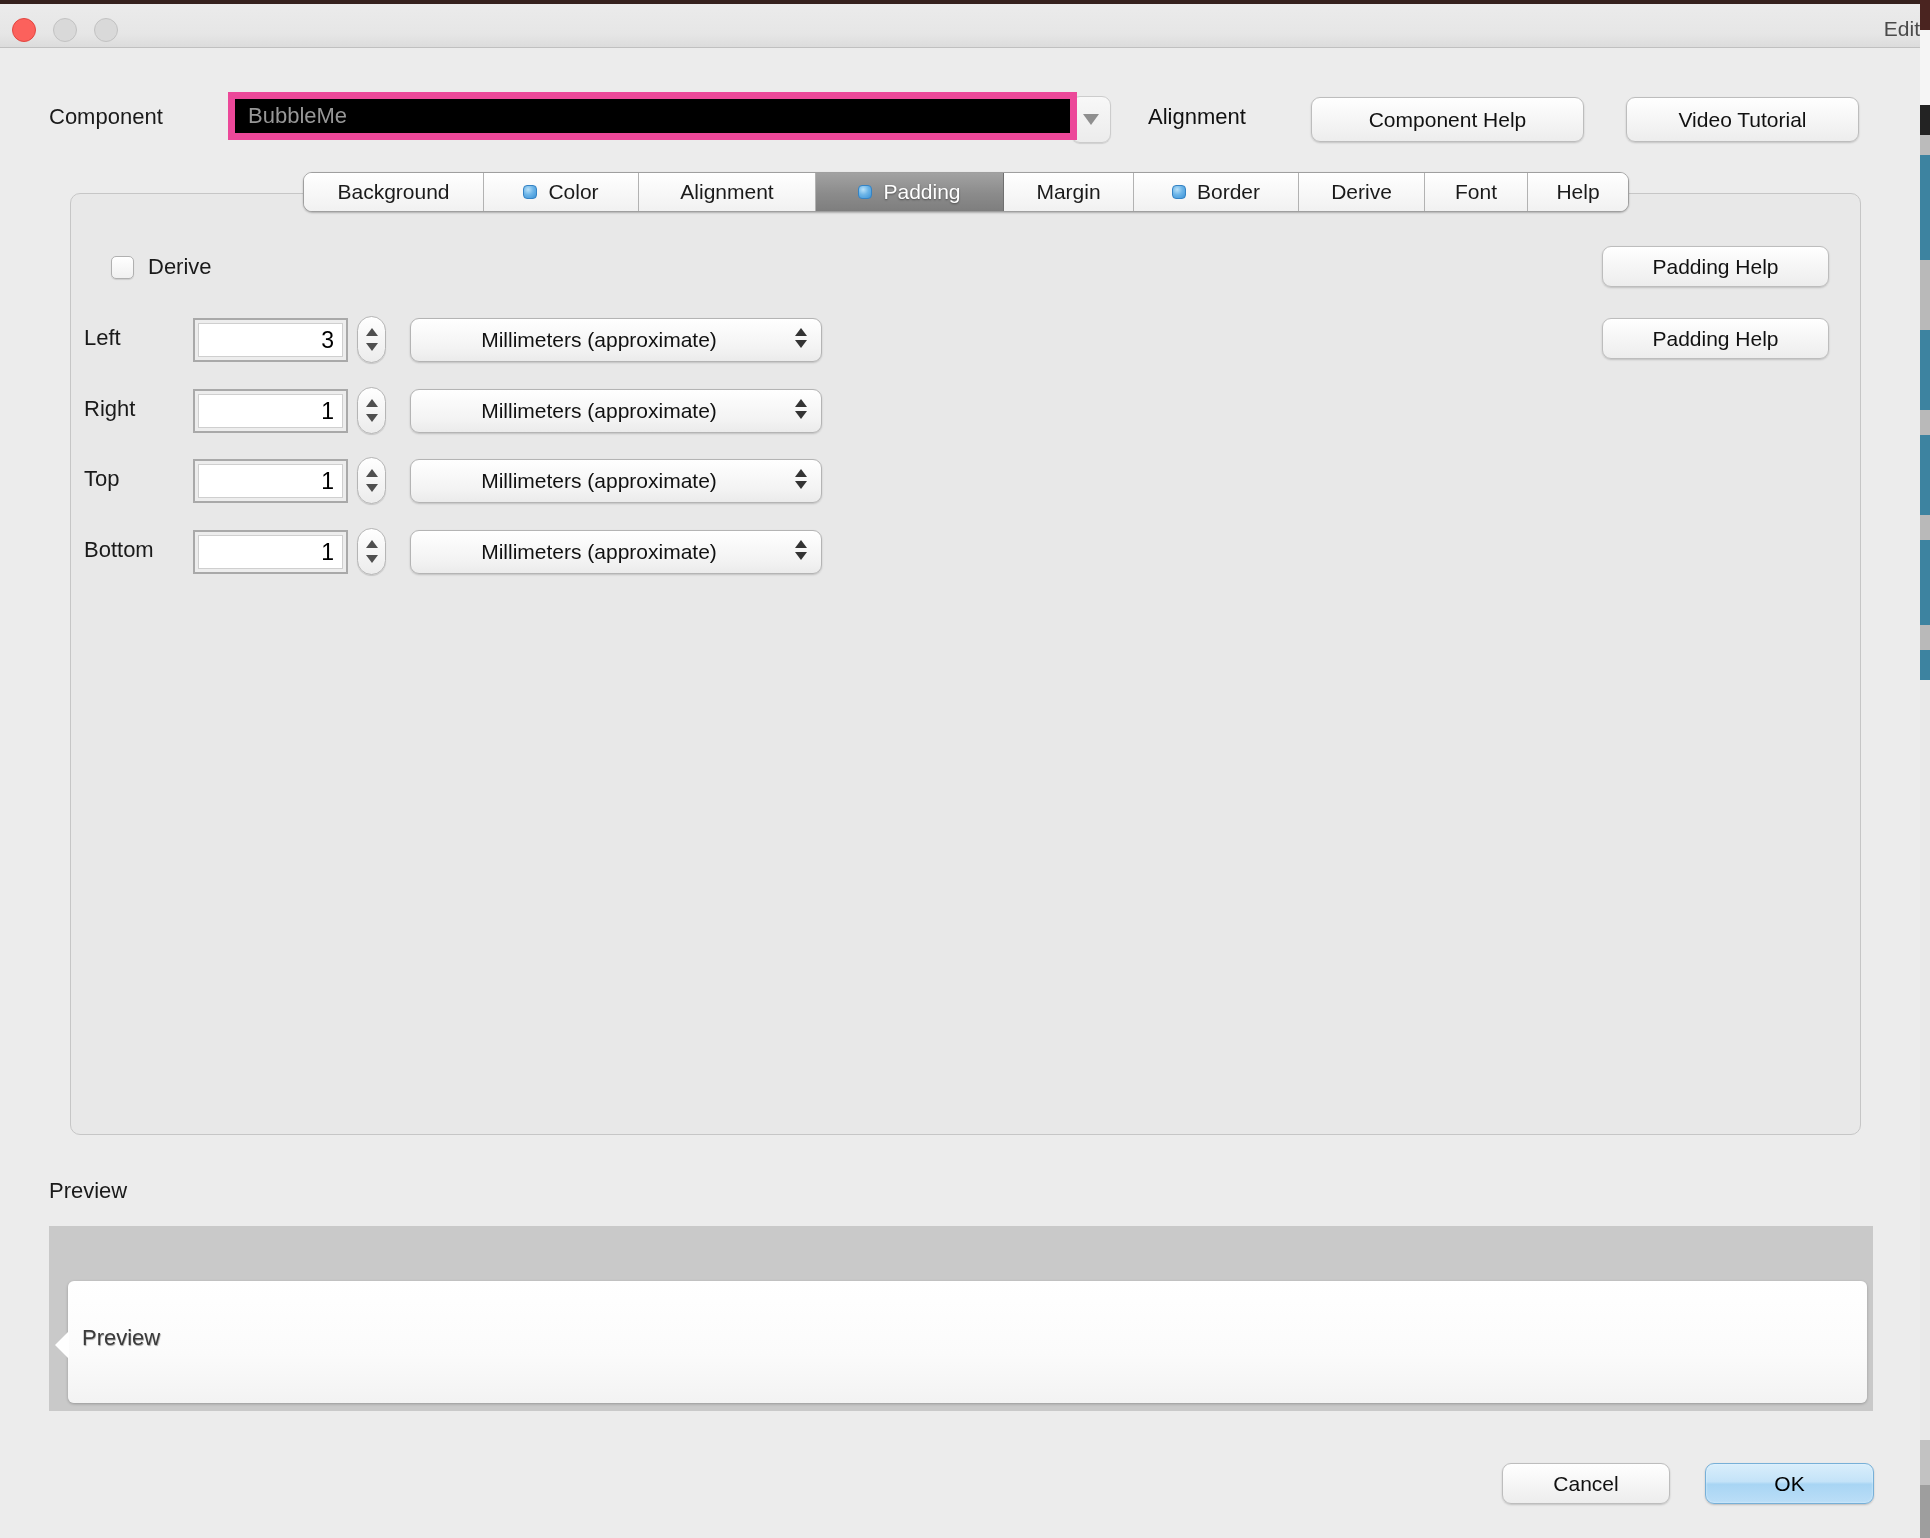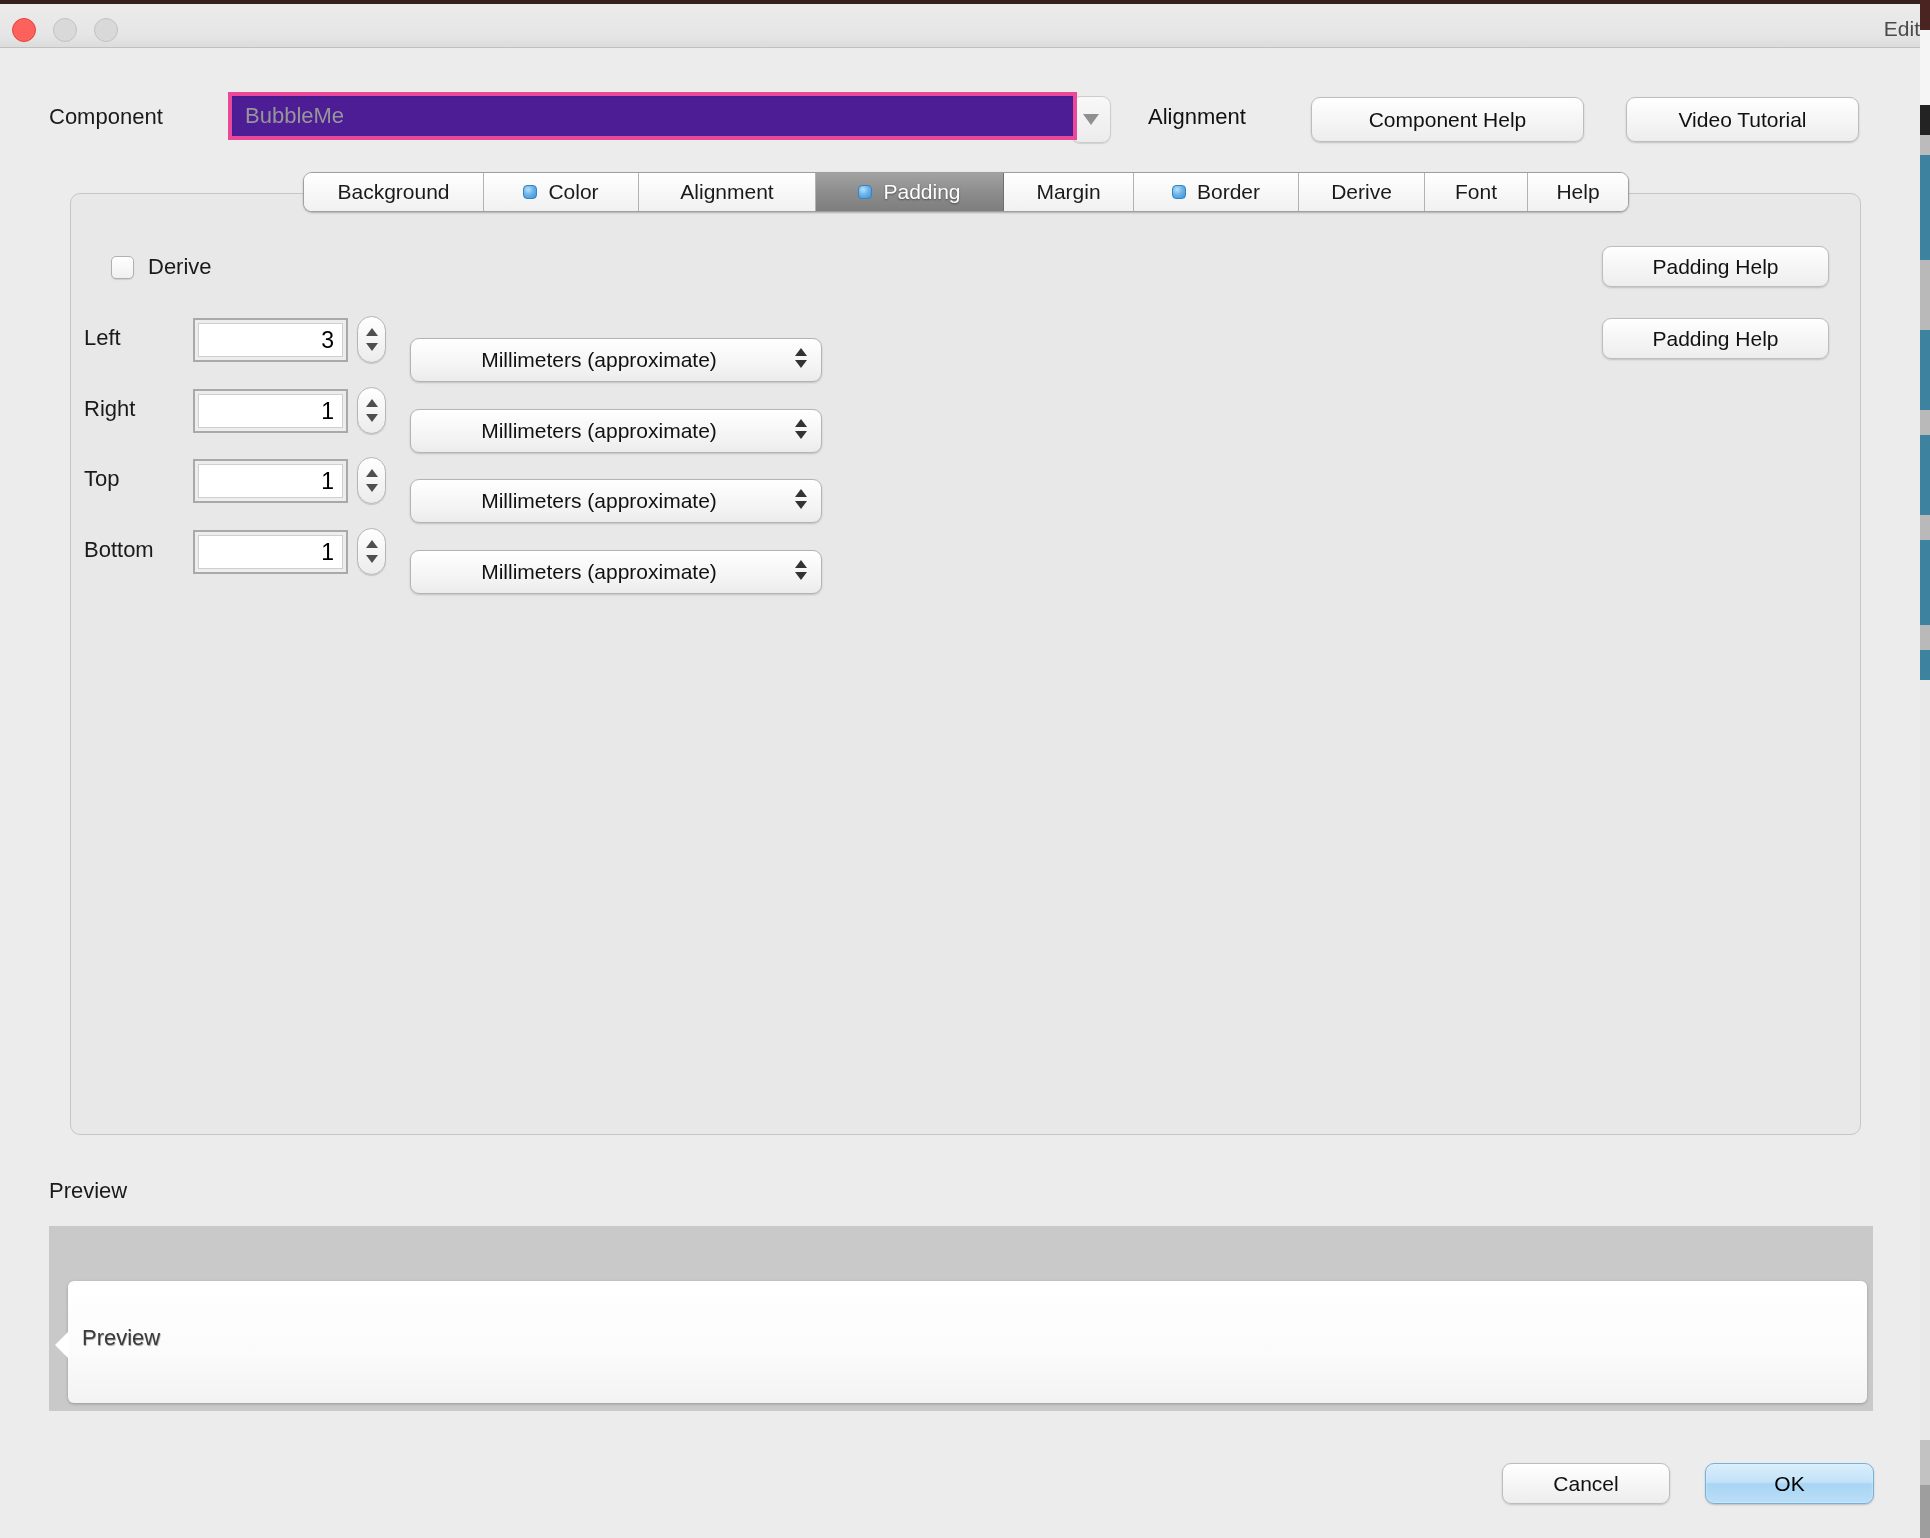--- a/index.html
+++ b/index.html
@@ -50,21 +50,21 @@
     border:1px solid #cccccc;border-radius:9px;
     box-shadow:0 1px 1px rgba(0,0,0,0.12);
   }
   #component-dropdown-btn .tri{
     position:absolute;left:11px;top:17px;width:0;height:0;
     border-left:8px solid transparent;border-right:8px solid transparent;
     border-top:11px solid #8f8f8f;
   }
   #component-field{
     left:228px;top:92px;width:849px;height:48px;box-sizing:border-box;
-    background:#4c1d95;border:4px solid #ec4899;
+    background:#000000;border:7px solid #ec4899;
     box-shadow:inset 0 1px 2px rgba(0,0,0,0.08);
     font-size:22px;color:#979797;padding:0 0 0 13px;outline:none;
     font-family:"Liberation Sans","DejaVu Sans",sans-serif;
   }
   #status-text{left:1148px;top:104px;font-size:22px;color:#111;}
   #component-help-btn{left:1311px;top:97px;width:273px;height:45px;}
   #video-tutorial-btn{left:1626px;top:97px;width:233px;height:45px;}
 
   
   #tabbar{
@@ -127,21 +127,21 @@
     display:flex;flex-direction:column;align-items:center;justify-content:center;gap:7px;
   }
   .tri-up{width:0;height:0;border-left:6px solid transparent;border-right:6px solid transparent;border-bottom:8px solid #4f4f4f;}
   .tri-down{width:0;height:0;border-left:6px solid transparent;border-right:6px solid transparent;border-top:8px solid #4f4f4f;}
   .unit-select{
     left:410px;width:412px;height:44px;box-sizing:border-box;
     background:linear-gradient(180deg,#ffffff 0%,#f3f3f3 70%,#ebebeb 100%);
     border:1px solid #b4b4b4;border-radius:9px;
     box-shadow:0 1px 2px rgba(0,0,0,0.18);
     display:flex;align-items:center;justify-content:center;
-    font-size:21px;color:#111;padding-right:34px;margin-top:20px;
+    font-size:21px;color:#111;padding-right:34px;
   }
   .unit-arrows{
     position:absolute;right:14px;top:9px;
     display:flex;flex-direction:column;align-items:center;gap:4px;
   }
   .unit-arrows .tri-up,.unit-arrows .tri-down{
     border-left-width:6px;border-right-width:6px;
   }
   .unit-arrows .tri-up{border-bottom:8px solid #333;}
   .unit-arrows .tri-down{border-top:8px solid #333;}

